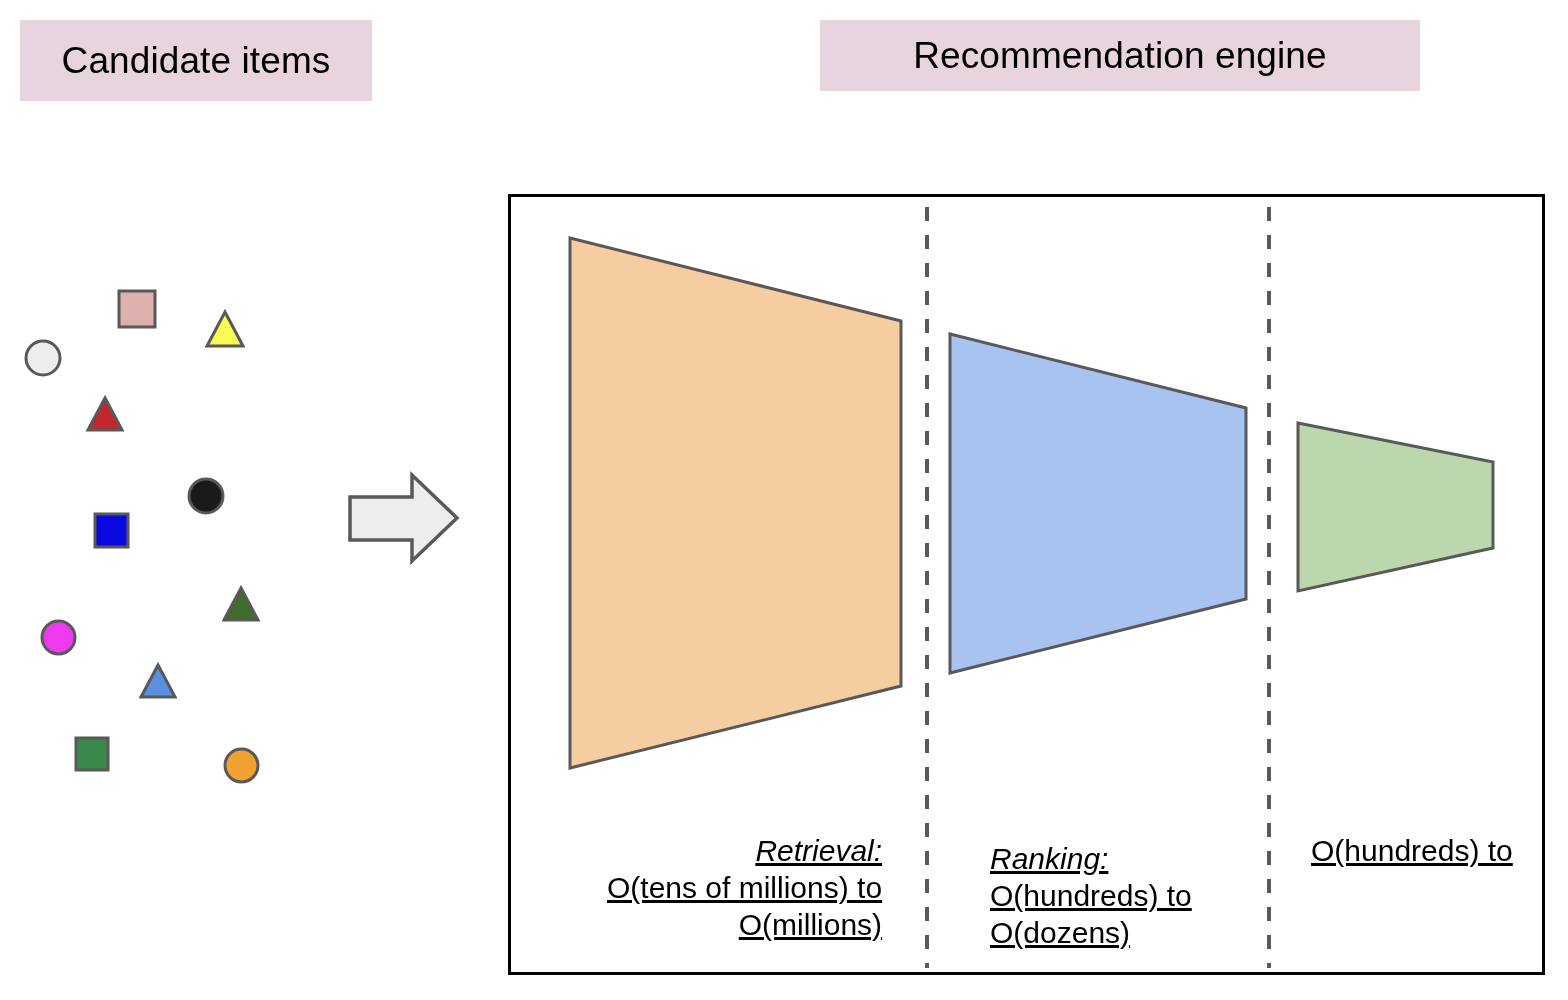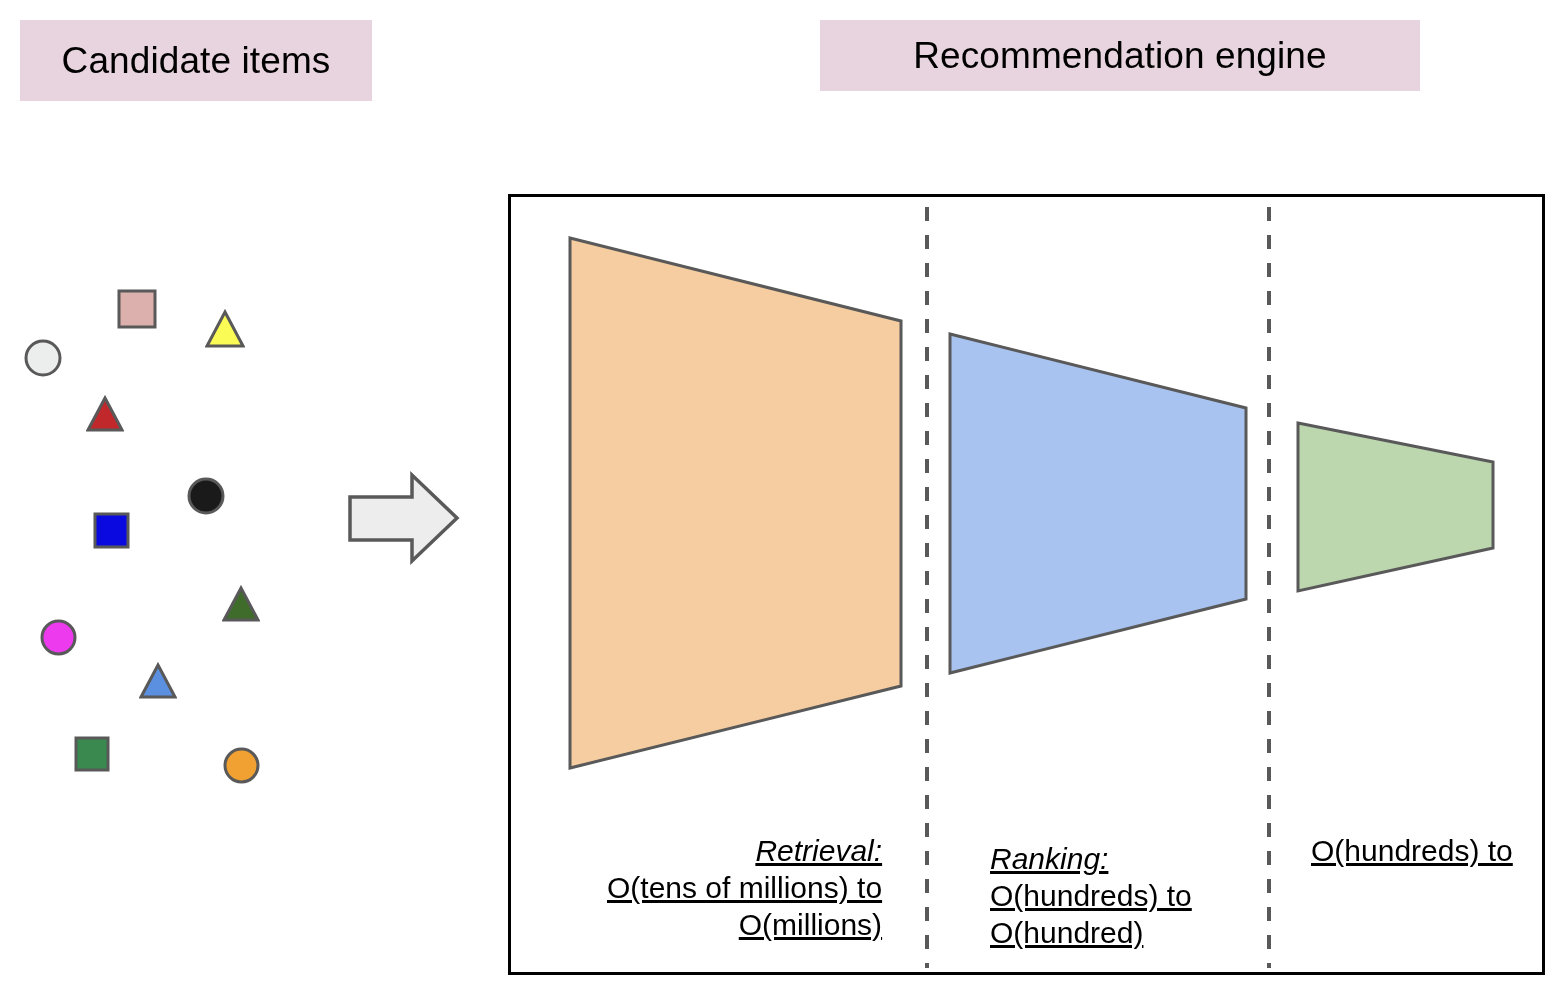--- a/index.html
+++ b/index.html
@@ -189,21 +189,21 @@
 
     <div id="label-retrieval" class="stage-label">
       <span class="stage-title">Retrieval:</span>
       <span class="stage-line">O(tens of millions) to</span>
       <span class="stage-line">O(millions)</span>
     </div>
 
     <div id="label-ranking" class="stage-label">
       <span class="stage-title">Ranking:</span>
       <span class="stage-line">O(hundreds) to</span>
-      <span class="stage-line">O(hundred)</span>
+      <span class="stage-line">O(dozens)</span>
     </div>
 
     <div id="label-postranking" class="stage-label">
       <span class="stage-line">O(hundreds) to</span>
     </div>
   </div>
 
 </div>
 
 </body></html>

